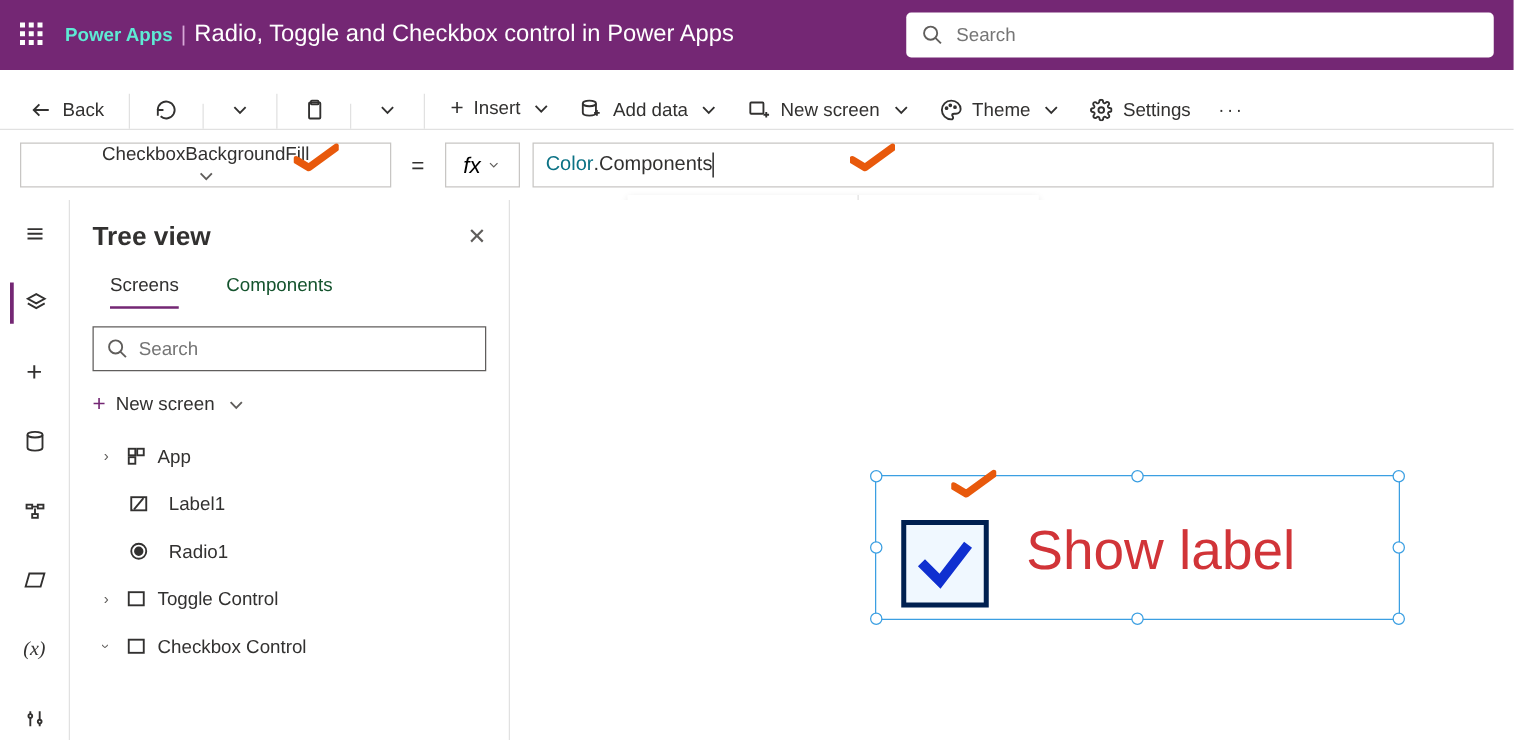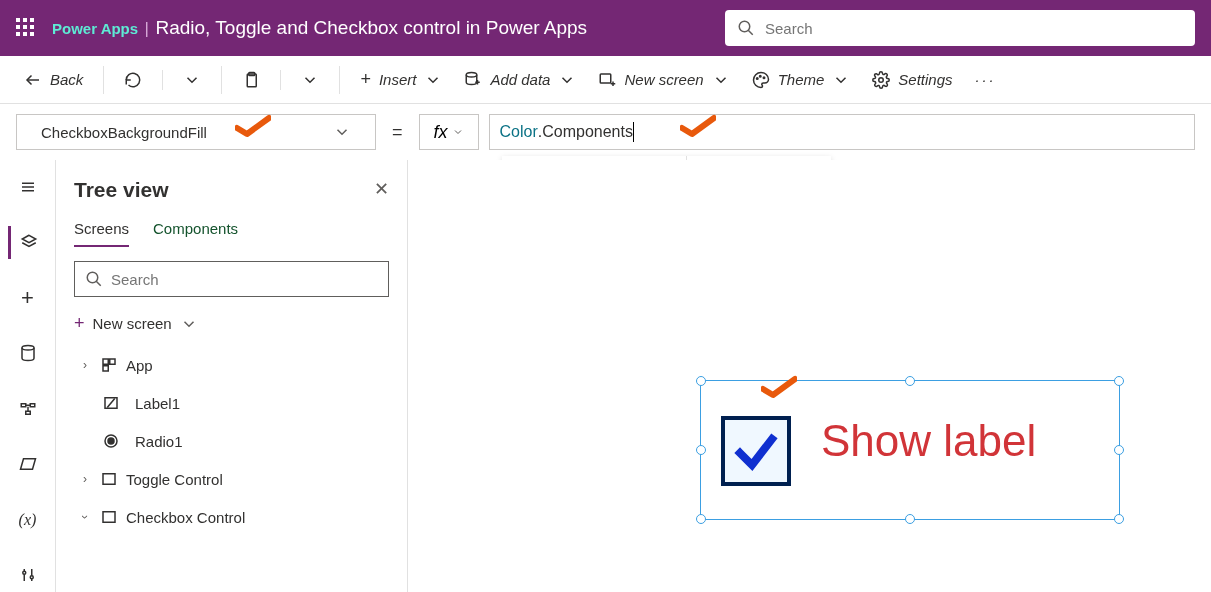--- a/index.html
+++ b/index.html
@@ -7,26 +7,26 @@
 
 .top-bar { height: 56px; background: #742774; display: flex; align-items: center; padding: 0 16px; gap: 16px; }
 .waffle { width: 20px; height: 20px; display: grid; grid-template-columns: repeat(3,4px); grid-template-rows: repeat(3,4px); gap: 3px; }
 .waffle span { background: #fff; width: 4px; height: 4px; }
 .top-title { color: #5eead4; font-size: 15px; font-weight: 600; }
 .top-subtitle { color: #fff; font-size: 19px; font-weight: 400; }
 .top-divider { color: #d7a8d7; font-size: 17px; margin: 0 2px; }
 .search-box { margin-left: auto; background: #fff; border-radius: 4px; height: 36px; width: 470px; display: flex; align-items: center; padding: 0 12px; gap: 10px; }
 .search-box input { border: none; outline: none; font-size: 15px; flex: 1; }
 
-.cmd-bar { height: 48px; border-bottom: 1px solid #e1e1e1; display: flex; align-items: center; padding: 0 16px; gap: 6px; color: #323130; font-style: italic; }
+.cmd-bar { height: 48px; border-bottom: 1px solid #e1e1e1; display: flex; align-items: flex-end; padding: 0 16px; gap: 6px; color: #323130; }
 .cmd-item { display: flex; align-items: center; gap: 8px; padding: 6px 8px; font-size: 15px; cursor: pointer; }
 .vsep { width: 1px; height: 28px; background: #e1e1e1; margin: 0 6px; }
 
 .formula-row { height: 56px; display: flex; align-items: center; padding: 0 16px; gap: 10px; position: relative; }
-.prop-dd { width: 360px; height: 36px; border: 1px solid #c8c6c4; display: flex; align-items: center; padding: 0 24px; font-size: 15px; color: #323130; justify-content: space-between; }
+.prop-dd { width: 297px; height: 36px; border: 1px solid #c8c6c4; display: flex; align-items: center; padding: 0 10px; font-size: 15px; color: #323130; justify-content: space-between; flex-direction: column; }
 .eq { font-size: 18px; color: #323130; margin: 0 6px; }
 .fx-box { width: 60px; height: 36px; border: 1px solid #c8c6c4; display: flex; align-items: center; justify-content: center; gap: 4px; font-style: italic; font-family: "Times New Roman", serif; font-size: 18px; }
 .formula-input { flex: 1; height: 36px; border: 1px solid #c8c6c4; padding: 0 10px; font-family: Consolas, monospace; font-size: 16px; display: flex; align-items: center; }
 .formula-input .c1 { color: #0b7285; }
 .formula-input .c2 { color: #323130; }
 .cursor { display:inline-block; width:1px; height:20px; background:#000; vertical-align:middle; }
 
 .formula-tooltip { position: absolute; left: 502px; top: 52px; display: flex; height: 40px; box-shadow: 0 2px 6px rgba(0,0,0,0.15); background: #fff; }
 .ft-cell { display: flex; align-items: center; padding: 0 16px; font-size: 15px; border-right: 1px solid #e1e1e1; }
 .ft-cell:last-child { border-right: none; }
@@ -36,34 +36,34 @@
 
 .main { display: flex; height: calc(592px - 56px - 48px - 56px); }
 .rail { width: 56px; border-right: 1px solid #e1e1e1; display: flex; flex-direction: column; align-items: center; padding-top: 10px; gap: 22px; }
 .rail-btn { width: 40px; height: 40px; display: flex; align-items: center; justify-content: center; cursor: pointer; color: #323130; }
 .rail-btn.active { border-left: 3px solid #742774; }
 
 .tree-panel { width: 352px; border-right: 1px solid #e1e1e1; padding: 18px 18px 0; position: relative; }
 .tree-title { font-size: 21px; font-weight: 600; color: #323130; }
 .tree-close { position: absolute; right: 18px; top: 18px; font-size: 18px; color: #605e5c; cursor: pointer; }
 .tabs { display: flex; gap: 24px; margin-top: 18px; }
-.tab { font-size: 15px; padding-bottom: 8px; cursor: pointer; }
+.tab { font-size: 15px; padding-bottom: 8px; cursor: pointer; margin-left: 14px; }
 .tab.active { border-bottom: 2px solid #742774; font-weight: 400; color: #323130; }
 .tab:not(.active) { color: #14532d; }
 .tree-search { margin-top: 14px; height: 36px; border: 1px solid #605e5c; display: flex; align-items: center; padding: 0 10px; gap: 8px; }
 .tree-search input { border: none; outline: none; font-size: 15px; flex: 1; }
 .new-screen { margin-top: 12px; display: flex; align-items: center; gap: 8px; font-size: 15px; color: #323130; cursor: pointer; padding: 4px 0; }
 .tree-list { margin-top: 8px; }
 .tree-row { display: flex; align-items: center; gap: 8px; height: 38px; font-size: 15px; color: #323130; cursor: pointer; }
 .tree-indent-1 { padding-left: 4px; }
 .tree-indent-2 { padding-left: 28px; gap: 15px; }
 .chev { width: 14px; text-align: center; color: #605e5c; font-size: 12px; }
 
 .canvas { flex: 1; position: relative; background: #fff; }
-.sel-box { position: absolute; left: 700px; top: 380px; width: 420px; height: 140px; border: 1px solid #3b9fe2; }
+.sel-box { position: absolute; left: 700px; top: 380px; width: 420px; height: 116px; border: 1px solid #3b9fe2; }
 .sel-handle { position: absolute; width: 10px; height: 10px; background: #fff; border: 1px solid #3b9fe2; border-radius: 50%; }
 .h-tl { left: -5px; top: -5px; } .h-tm { left: 50%; top: -5px; margin-left: -5px; } .h-tr { right: -5px; top: -5px; }
 .h-ml { left: -5px; top: 50%; margin-top: -5px; } .h-mr { right: -5px; top: 50%; margin-top: -5px; }
 .h-bl { left: -5px; bottom: -5px; } .h-bm { left: 50%; bottom: -5px; margin-left: -5px; } .h-br { right: -5px; bottom: -5px; }
 .cbx { position: absolute; left: 20px; top: 35px; width: 70px; height: 70px; border: 4px solid #002050; background: #f0f8ff; display: flex; align-items: center; justify-content: center; }
 .cbx-label { position: absolute; left: 120px; top: 35px; color: #d13438; font-size: 44px; font-family: "Segoe UI", sans-serif; }
 
 .anno-check { position: absolute; }
 .anno-check svg { width: 36px; height: 24px; }
 

